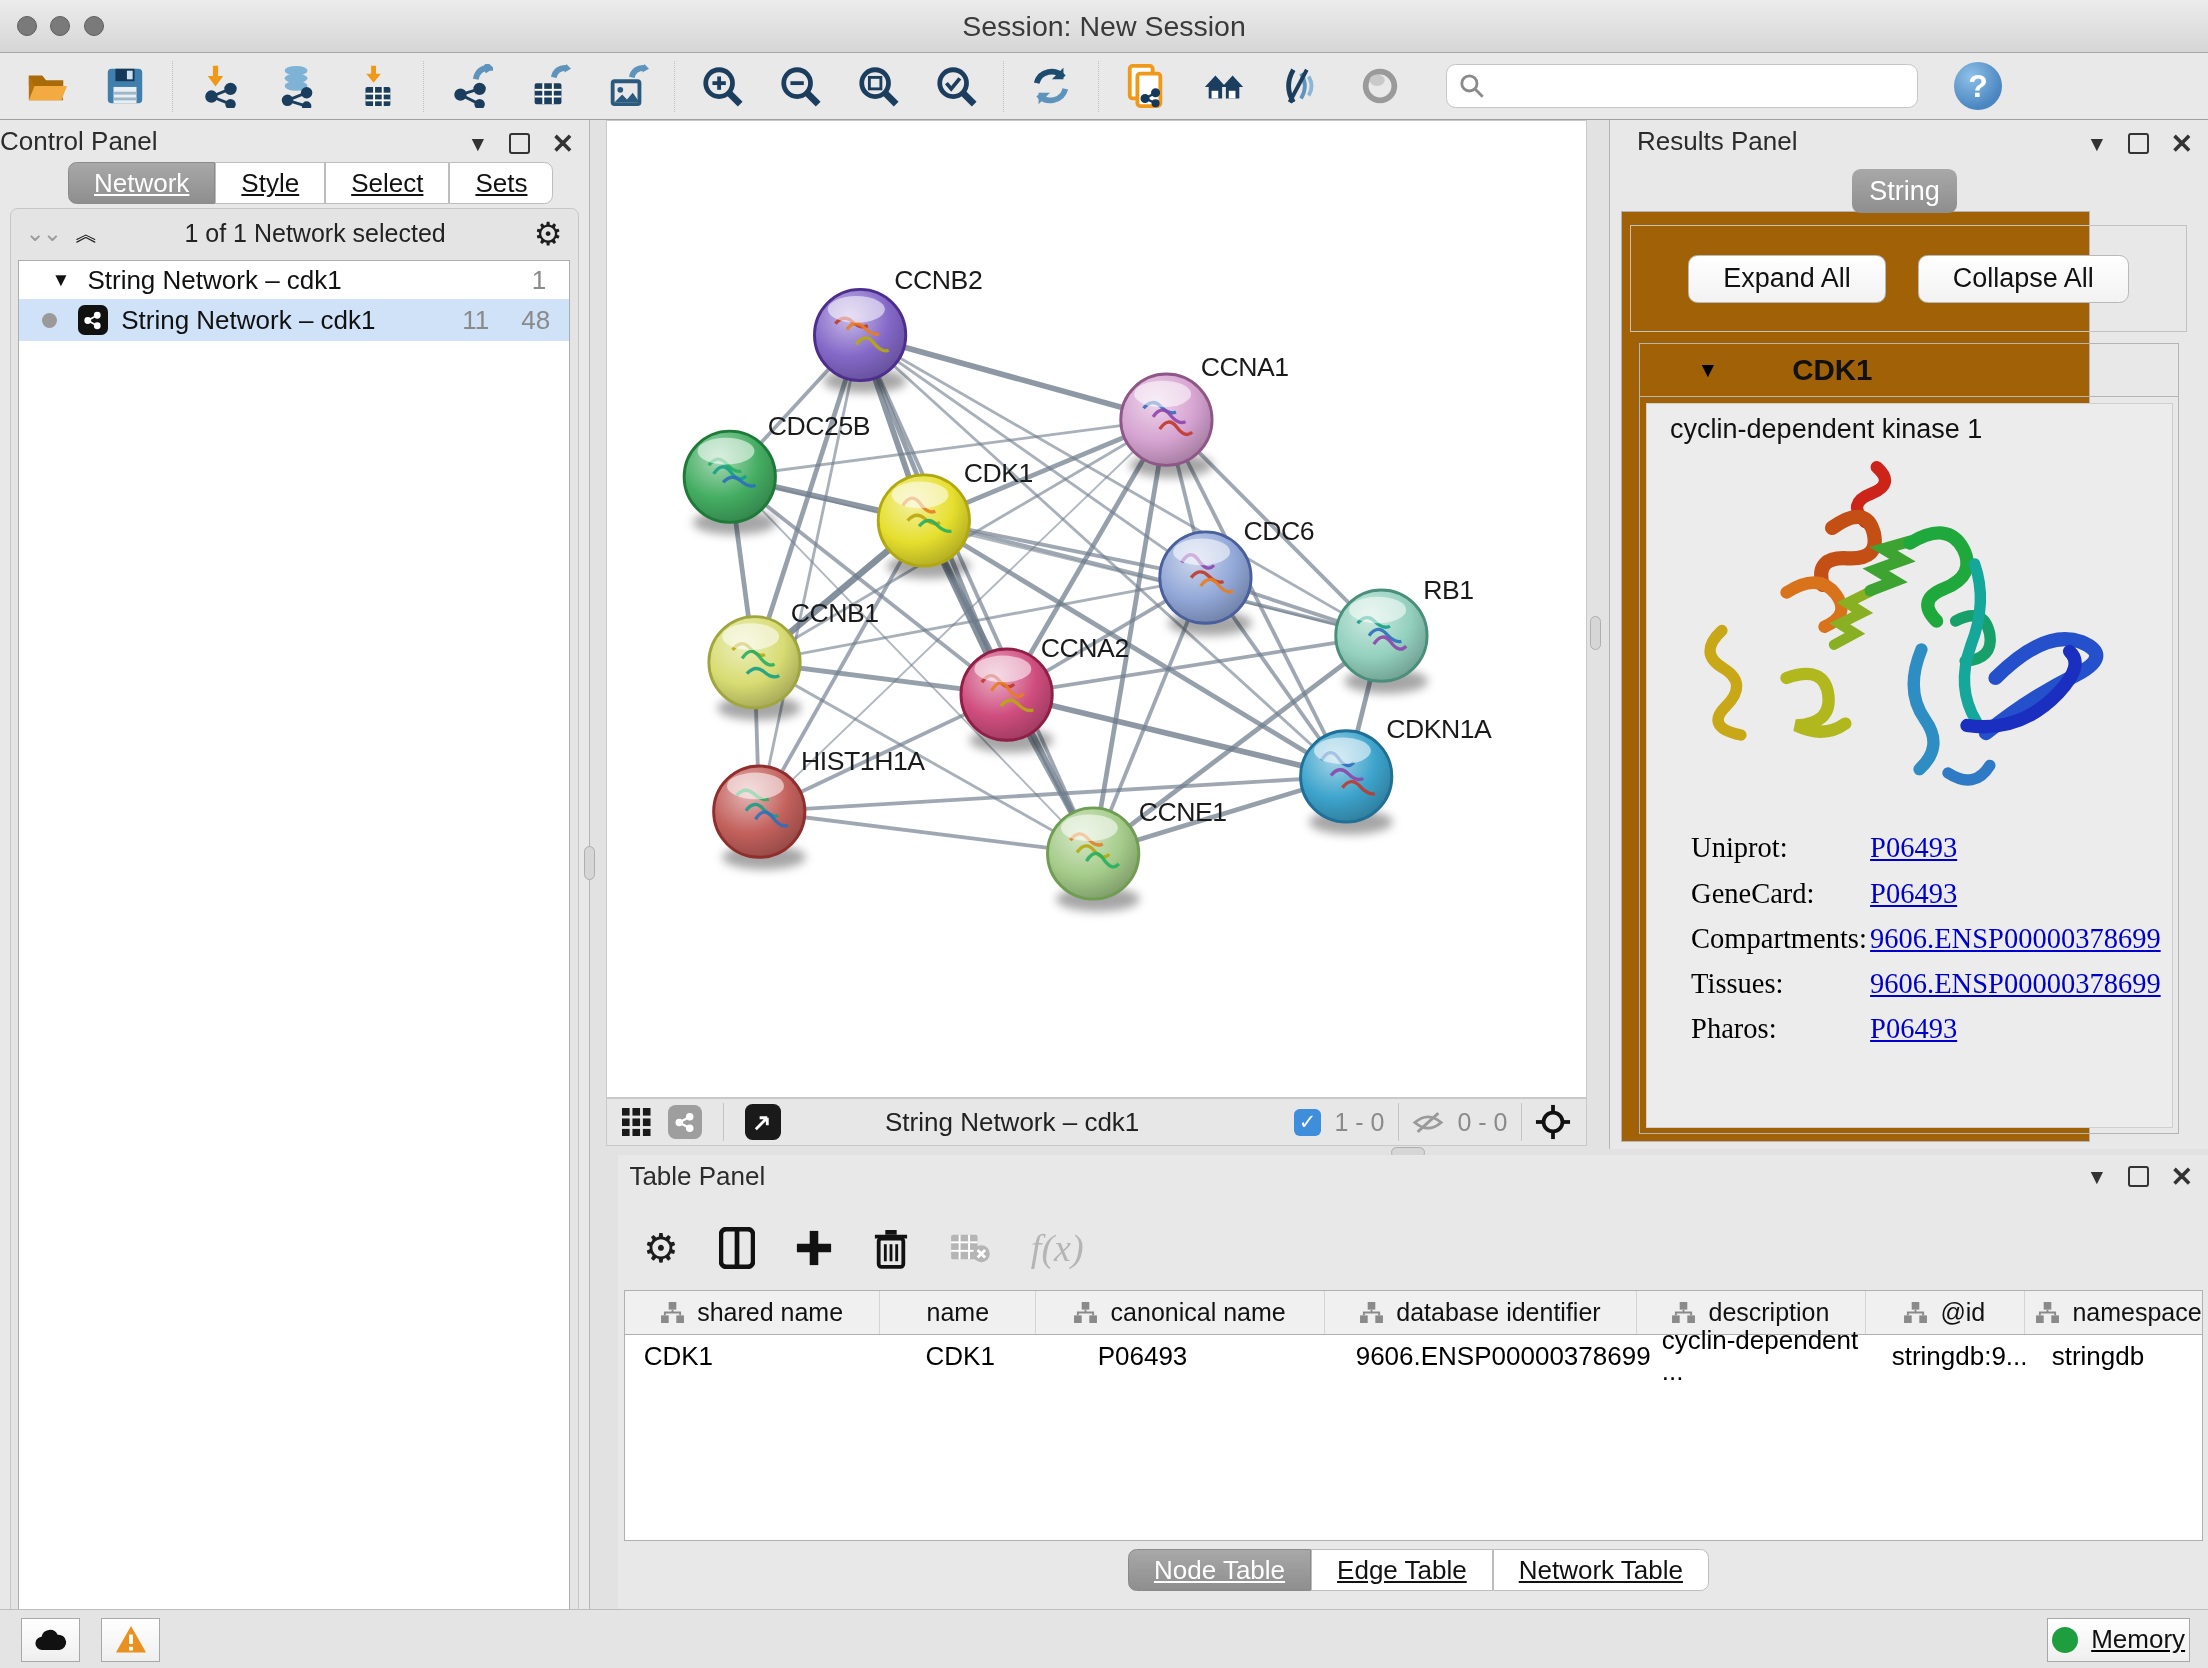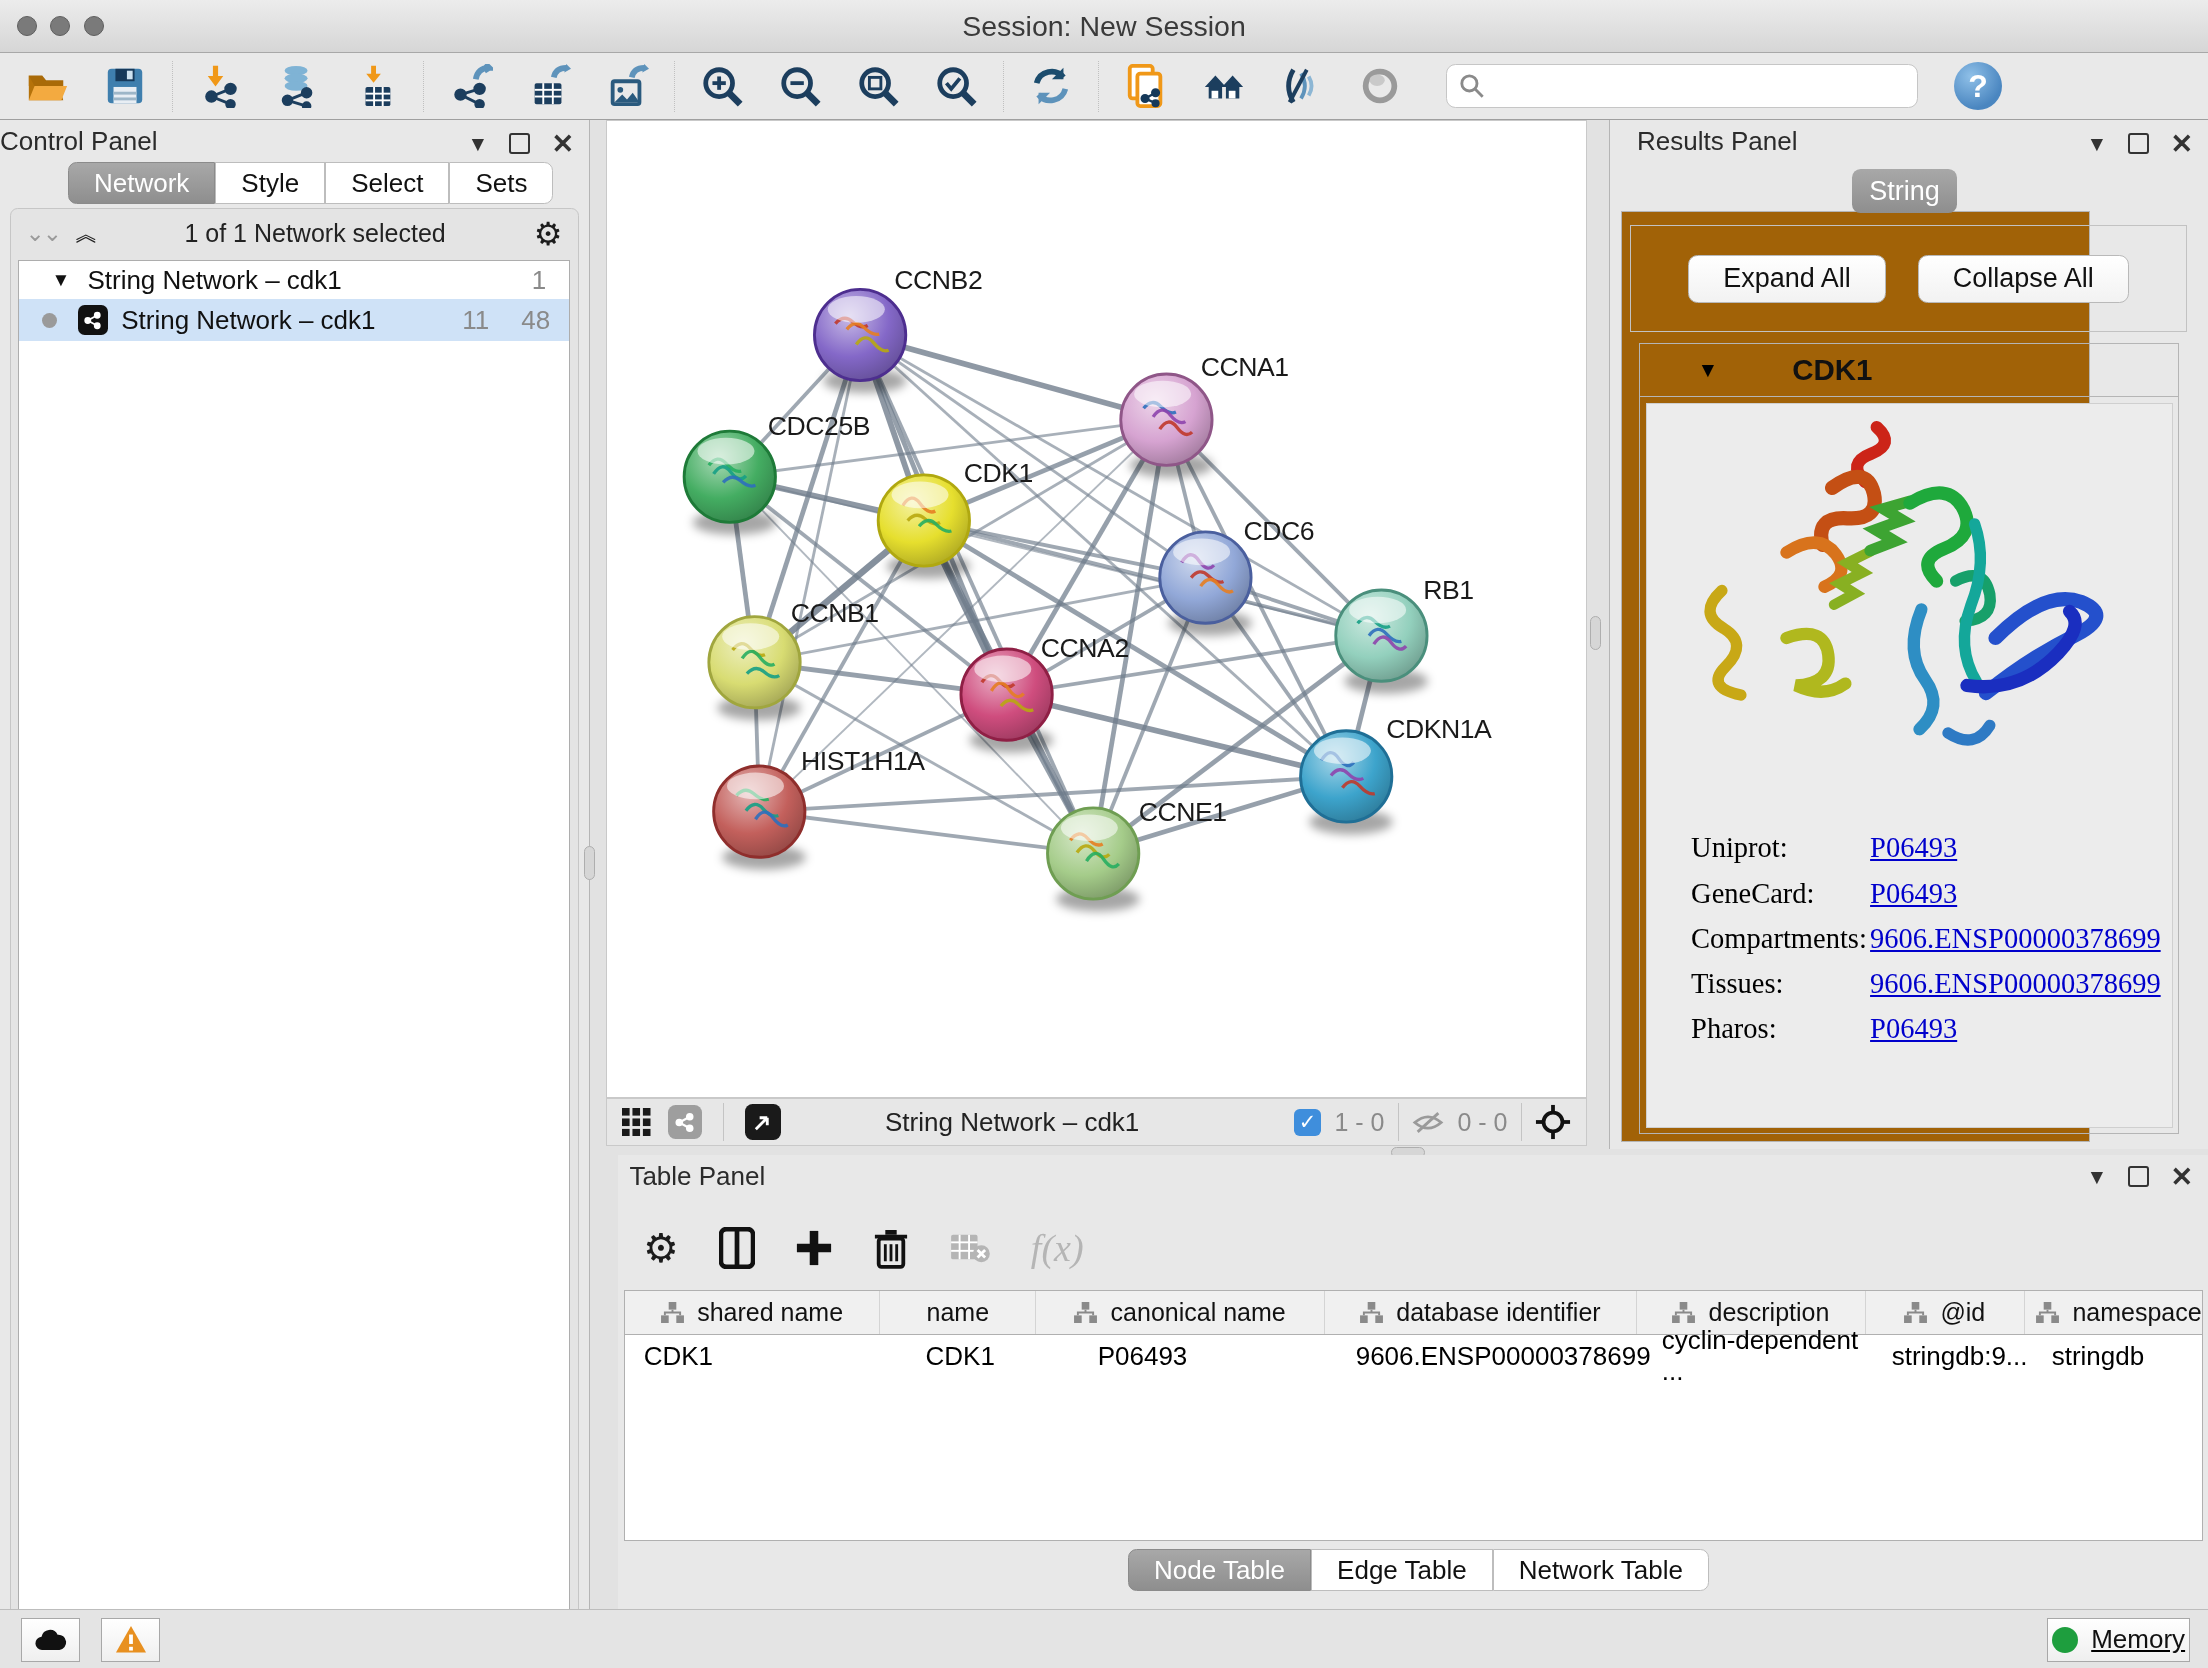--- a/index.html
+++ b/index.html
@@ -30,21 +30,21 @@
     display:flex; align-items:center; justify-content:center; }
 
   
   .panel-header { height:42px; display:flex; align-items:center; font-size:26px; color:#2b2b2b; }
   .ph-controls { position:absolute; right:15px; top:7.6px; display:flex; gap:21px; align-items:center; color:#333; }
   .ph-collapse { font-size:21px; }
   .ph-float { width:21px; height:21px; border:2.9px solid #333; border-radius:2.9px; }
   .ph-close { font-size:27px; font-weight:bold; }
 
   .tab { height:42px; padding:0 25px; display:flex; align-items:center; justify-content:center;
-    font-size:26px; background:#ffffff; border:1px solid #bdbdbd; color:#111; }
+    font-size:26px; background:#ffffff; border:1px solid #bdbdbd; color:#111;text-decoration:underline; }
   .tab.selected { background:linear-gradient(#a8a8a8,#8e8e8e); color:#ffffff; border-color:#8b8b8b; }
   .tab.first { border-radius:8.6px 0 0 8.6px; }
   .tab.last { border-radius:0 8.6px 8.6px 0; }
 
   
   .control-panel { left:0; top:120px; width:590px; height:1489px; background:#e8e8e8; border-right:1.9px solid #b5b5b5; }
   .cp-tabs { position:absolute; left:68px; top:42px; display:flex; }
   .cp-box { position:absolute; left:9.5px; top:88px; width:569px; height:1499px; background:#e4e4e4;
     border:1px solid #c6c6c6; border-radius:7.6px 7.6px 0 0; }
   .cp-subhead { height:49px; display:flex; align-items:center; padding:0 15px; }
@@ -648,20 +648,21 @@
     <div class="rp-btnbox">
       <div class="rp-btn">Expand All</div>
       <div class="rp-btn">Collapse All</div>
     </div>
     <div class="rp-cdk">
       <div class="rp-cdk-head">
         <span style="font-size:21px; margin-left:57px;">▼</span>
         <span class="rp-cdk-title">CDK1</span>
       </div>
       <div class="rp-inner">
+        <div class="rp-desc">cyclin-dependent kinase 1</div>
 
         <svg width="476" height="361" viewBox="0 0 500 380" style="display:block; margin:5.7px auto 0;">
           <g fill="none" stroke-linecap="round">
             <path d="M215 18 q20 18 -6 28 q-26 10 -6 30" stroke="#cc2418" stroke-width="13"></path>
             <path d="M168 82 q36 -26 44 6 q6 28 -28 26 q-34 -2 -26 28" stroke="#c44f14" stroke-width="15"></path>
             <path d="M120 150 q34 -22 52 2 q16 22 -12 34" stroke="#d8731c" stroke-width="13"></path>
             <path d="M52 190 q-26 24 2 40 q26 16 2 40 q-22 22 16 30" stroke="#c8a816" stroke-width="12"></path>
             <path d="M120 240 q40 -14 44 18 q4 30 -34 32 q30 14 52 -2" stroke="#b0b81e" stroke-width="13"></path>
             <path d="M170 205 l22 -12 l-16 -10 l24 -12 l-16 -10 l24 -12" stroke="#88b022" stroke-width="11"></path>
             <path d="M208 148 l26 -10 l-20 -12 l28 -10 l-20 -12 l28 -8" stroke="#3da432" stroke-width="12"></path>

